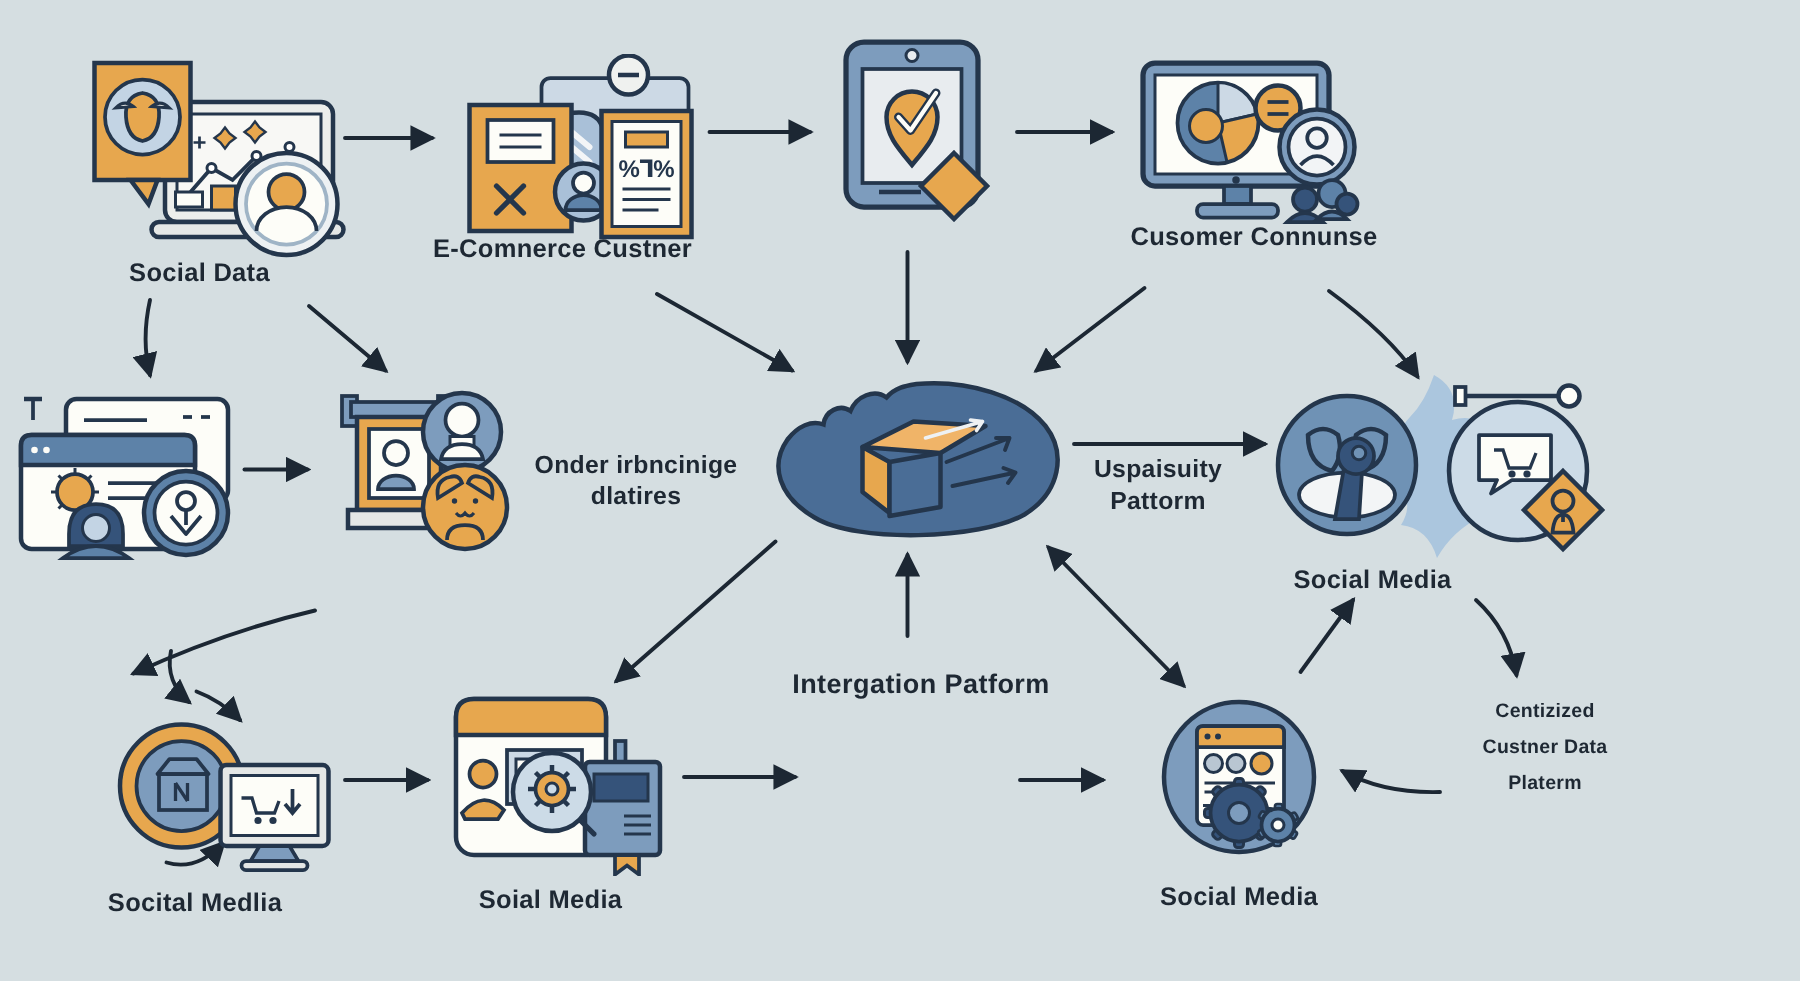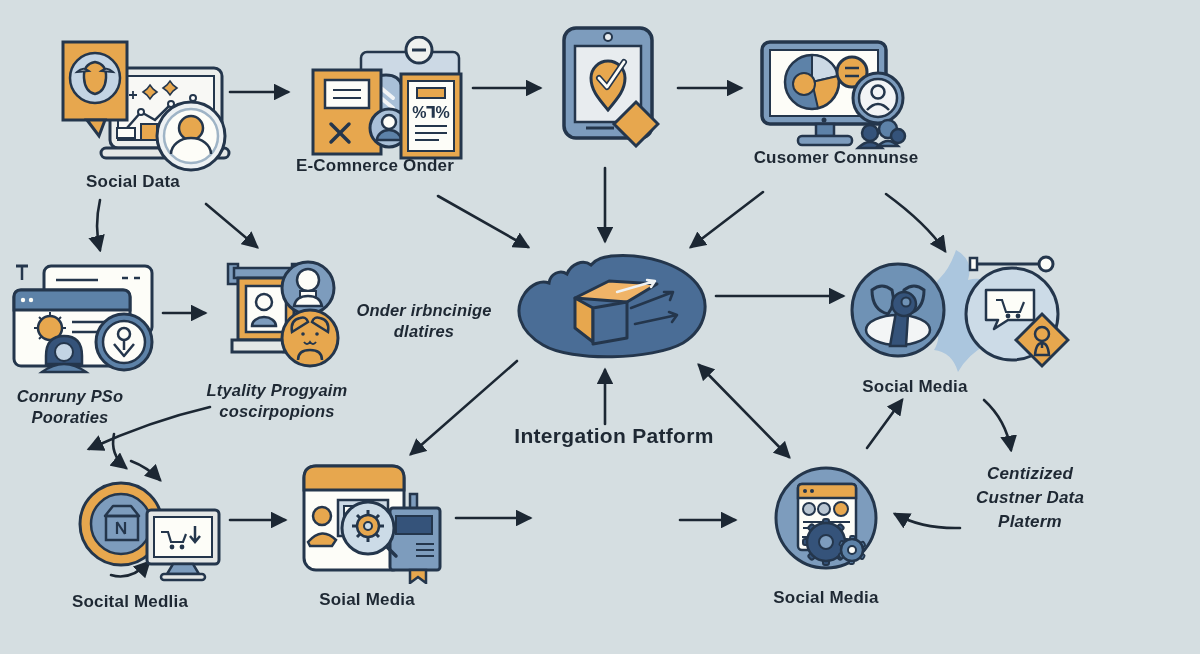--- a/index.html
+++ b/index.html
@@ -5,22 +5,22 @@
   html,body{margin:0;padding:0;background:#b9c4c8;}
   .canvas{position:relative;width:1200px;height:654px;background:#d5dee1;overflow:hidden;
           font-family:"Liberation Sans","DejaVu Sans",sans-serif;}
   .icon{position:absolute;}
   .icon svg{display:block;width:100%;height:100%;}
   .arrows{position:absolute;left:0;top:0;width:1200px;height:654px;pointer-events:none;}
   .lbl,.lbl2,.lbl3{position:absolute;transform:translateX(-50%);text-align:center;
        font-weight:bold;color:#1e2833;white-space:nowrap;letter-spacing:.2px;}
   .lbl{font-size:17px;}
   .sm{font-size:16.5px;line-height:21px;}
-  .lg{font-size:21px;letter-spacing:.3px;}
-  .lbl2 span,.lbl3 span{display:block;font-style:italic;}
+  .lg{font-size:18px;letter-spacing:.3px;margin-top:22px;}
+  .lbl2 span,.lbl3 span{display:block;}
 </style>
 </head>
 <body>
 
 <div class="canvas">
 
   <svg class="arrows">
     <defs>
       <marker id="ah" viewBox="0 0 10 10" refX="8.5" refY="5" markerWidth="6.5" markerHeight="6.5" orient="auto-start-reverse">
         <path d="M0,0 L10,5 L0,10 z" fill="#1c2733"></path>
@@ -346,45 +346,41 @@
           <rect x="78" y="72" width="5" height="6" rx="1.5" transform="rotate(240 80 86)"></rect>
           <rect x="78" y="72" width="5" height="6" rx="1.5" transform="rotate(300 80 86)"></rect>
         </g>
         <circle cx="80" cy="86" r="11" fill="#5d82a8" stroke="#24364c" stroke-width="2.5"></circle>
         <circle cx="80" cy="86" r="4" fill="#fdfdf8" stroke="#24364c" stroke-width="2"></circle>
       </g>
     </svg>
   </div>
 
   <div class="lbl" style="left:133px;top:172px">Social Data</div>
-  <div class="lbl" style="left:375px;top:156px">E-Comnerce Onder</div>
+  <div class="lbl" style="left:375px;top:156px">E-Comnerce Custner</div>
   <div class="lbl" style="left:836px;top:148px">Cusomer Connunse</div>
 
-  <div class="lbl2 sm" style="left:70px;top:386px">
-    <span>Conruny PSo</span>
-    <span>Pooraties</span>
-  </div>
-
-  <div class="lbl2 sm" style="left:277px;top:380px">
-    <span>Ltyality Progyaim</span>
-    <span>coscirpopions</span>
-  </div>
+
 
   <div class="lbl2 sm" style="left:424px;top:300px">
     <span>Onder irbncinige</span>
     <span>dlatires</span>
   </div>
 
   <div class="lbl lg" style="left:614px;top:424px">Intergation Patform</div>
 
+  <div class="lbl2 sm" style="left:772px;top:303px">
+    <span>Uspaisuity</span>
+    <span>Pattorm</span>
+  </div>
 
   <div class="lbl" style="left:915px;top:377px">Social Media</div>
   <div class="lbl" style="left:130px;top:592px">Socital Medlia</div>
   <div class="lbl" style="left:367px;top:590px">Soial Media</div>
   <div class="lbl" style="left:826px;top:588px">Social Media</div>
 
-  <div class="lbl3" style="left:1030px;top:462px;font-size:17px;line-height:24px">
+  <div class="lbl3" style="left:1030px;top:462px;font-size:13px;line-height:24px">
     <span>Centizized</span>
     <span>Custner Data</span>
     <span>Platerm</span>
   </div>
 
 </div>
 
 </body></html>

